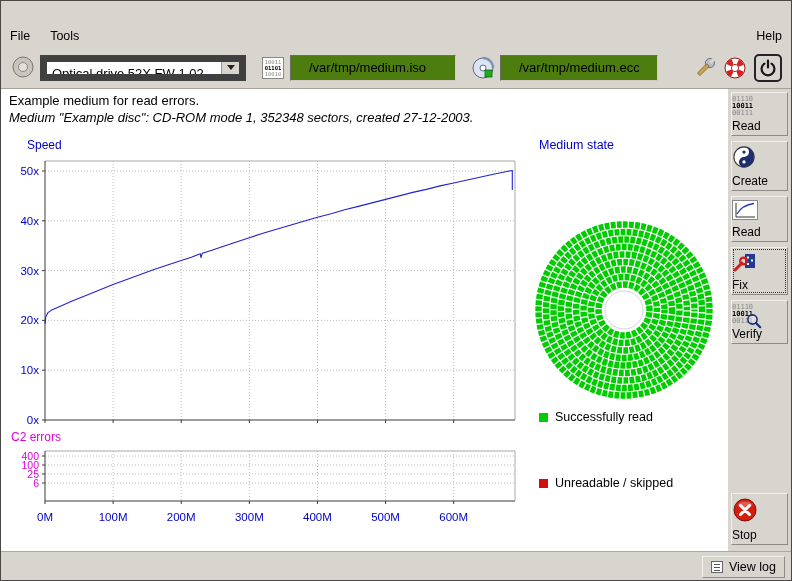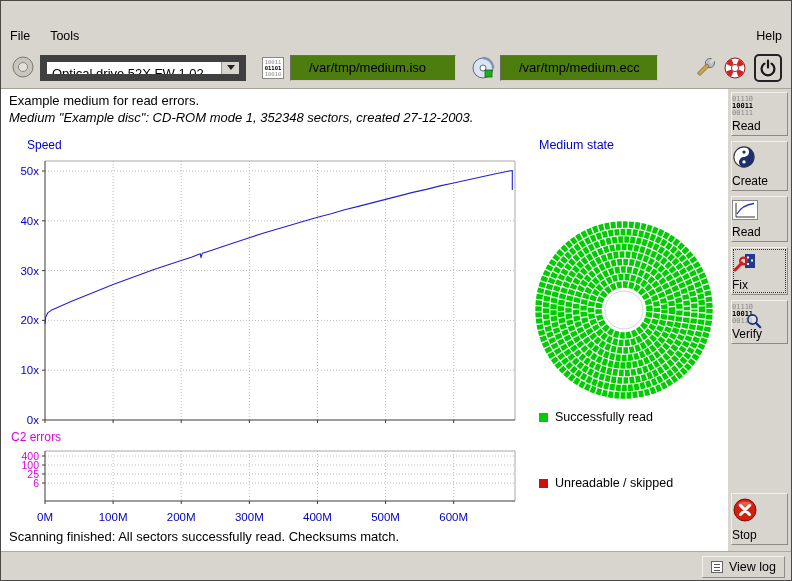--- a/index.html
+++ b/index.html
@@ -257,21 +257,20 @@
 
     <div class="legend-row l0">
       <span class="swatch" style="background: rgb(0, 204, 0);"></span>
       <span>Successfully read</span>
     </div>
     <div class="legend-row l2">
       <span class="swatch" style="background: rgb(204, 16, 16);"></span>
       <span>Unreadable / skipped</span>
     </div>
 
-    <div class="finish-line">Scanning finished: All sectors successfully read. Checksums match.</div>
   </div>
 
   <div class="sidebar">
     <button class="side-btn">
       <span class="bin-rows">
         <span class="bin dim">01110</span>
         <span class="bin mid">10011</span>
         <span class="bin dim">00111</span>
       </span>
       <span class="lbl">Read</span>

